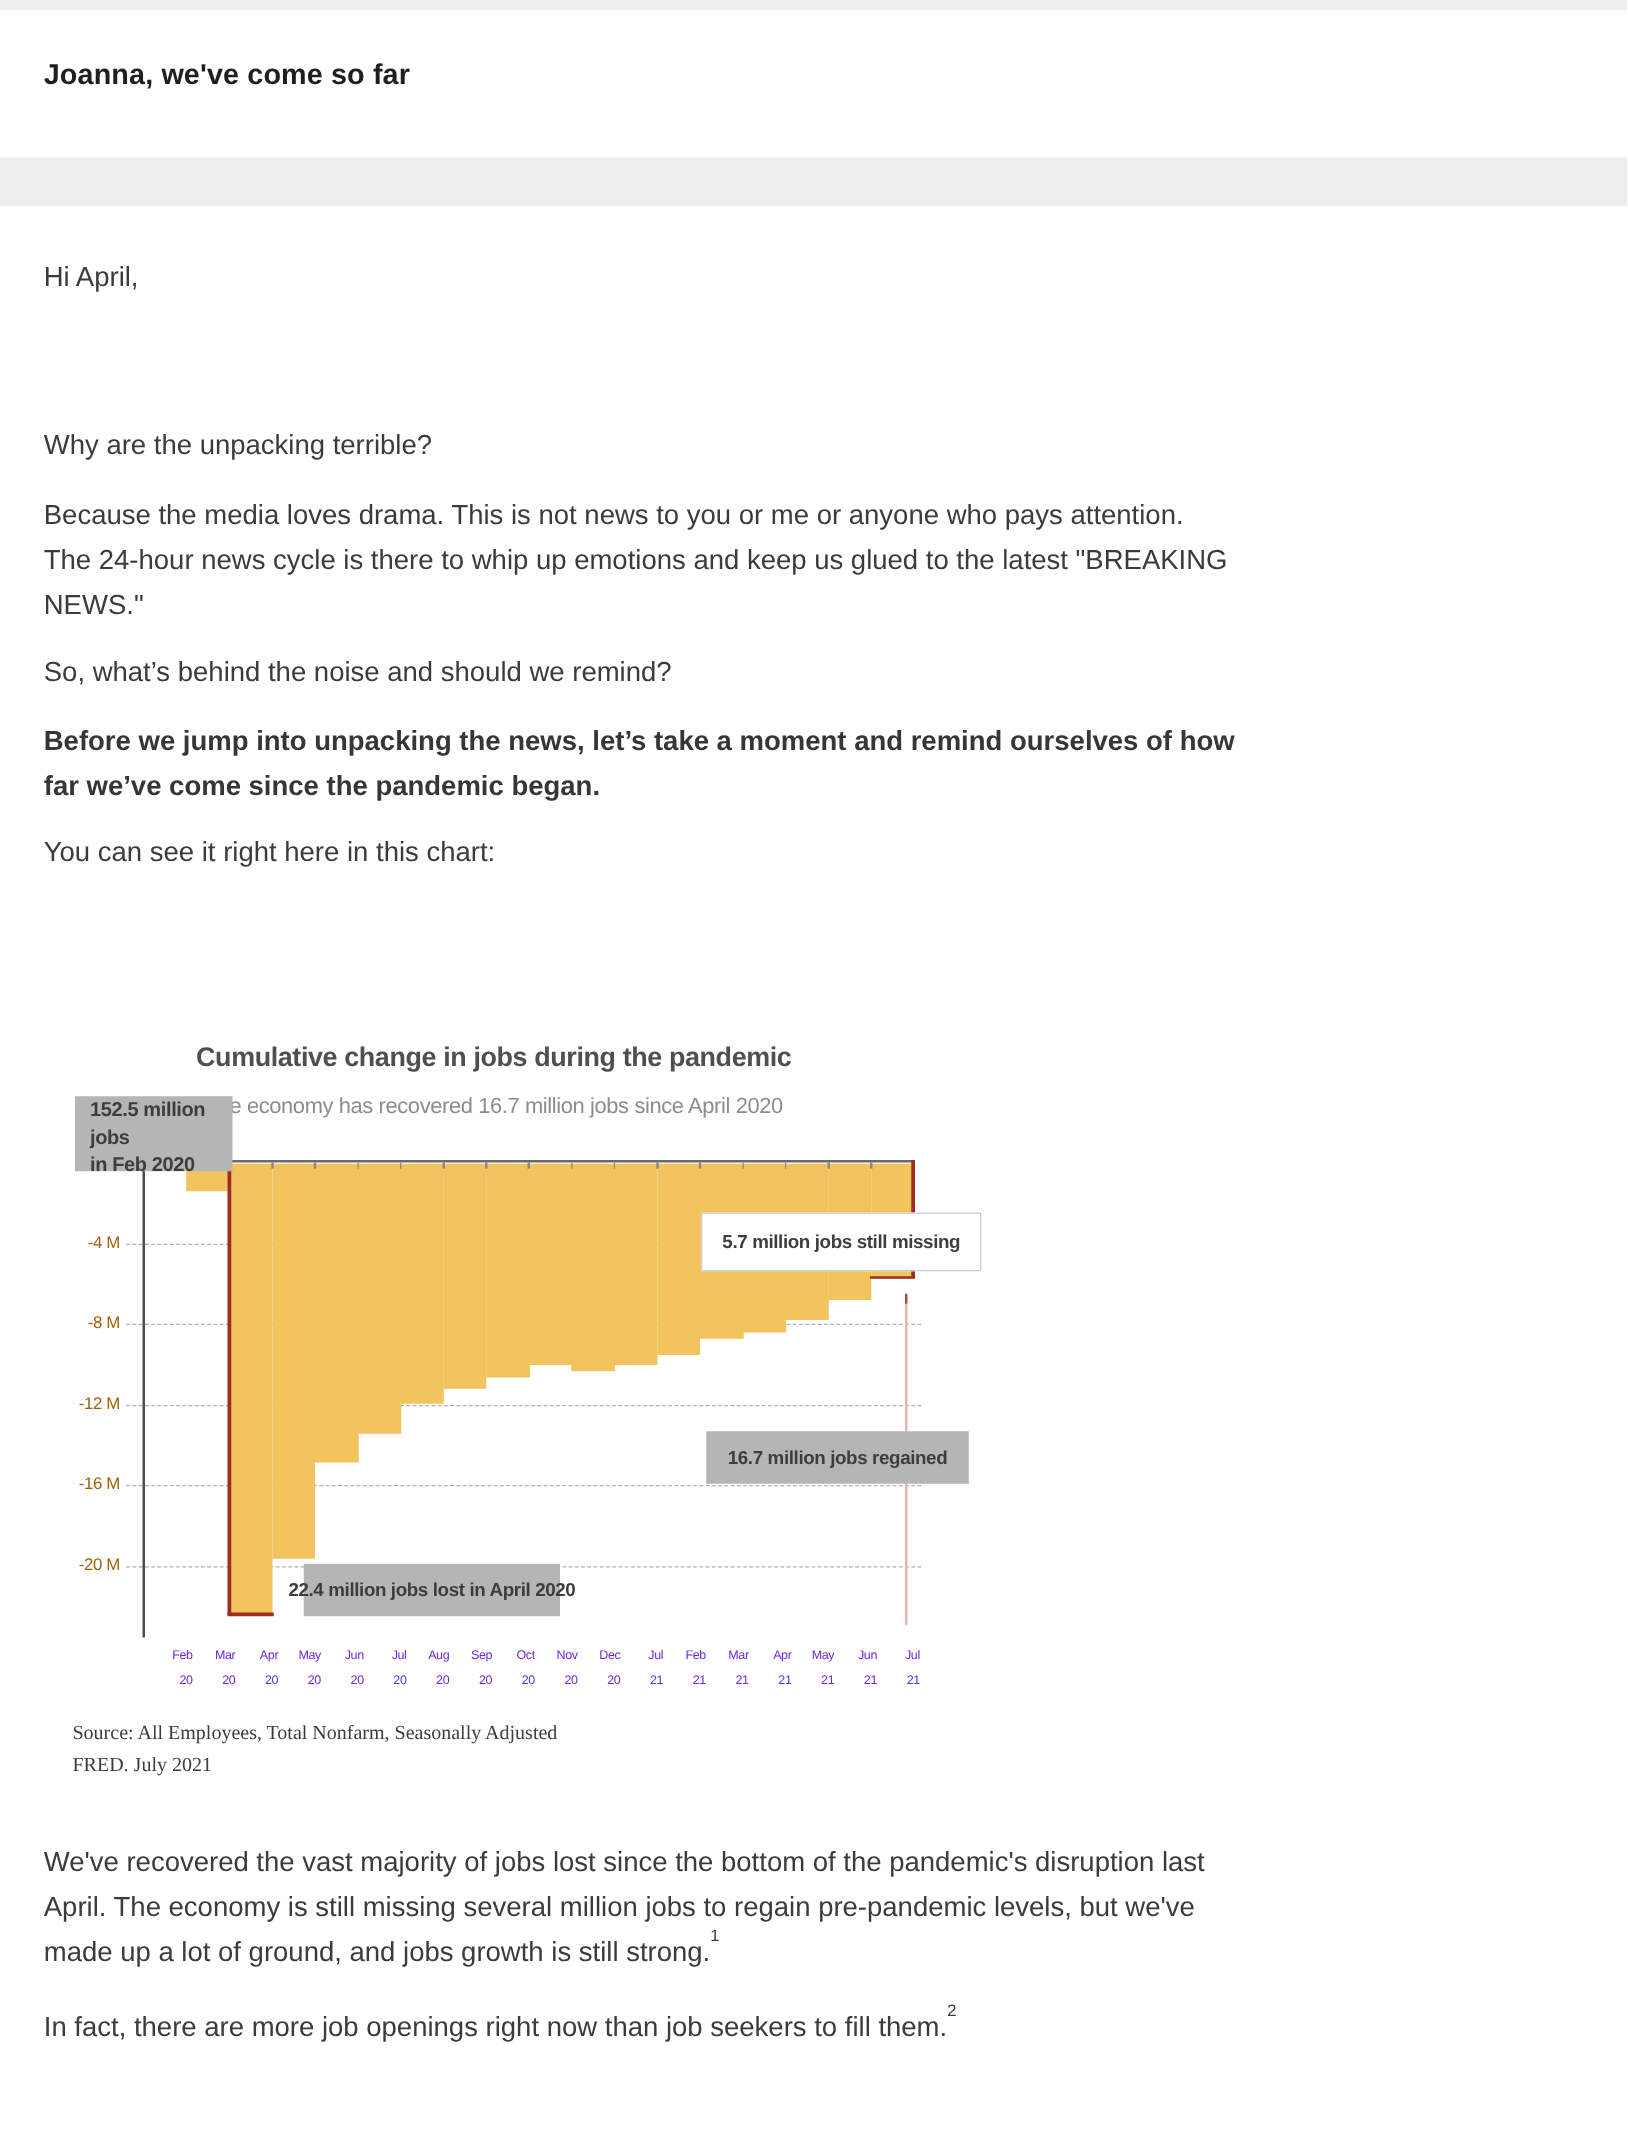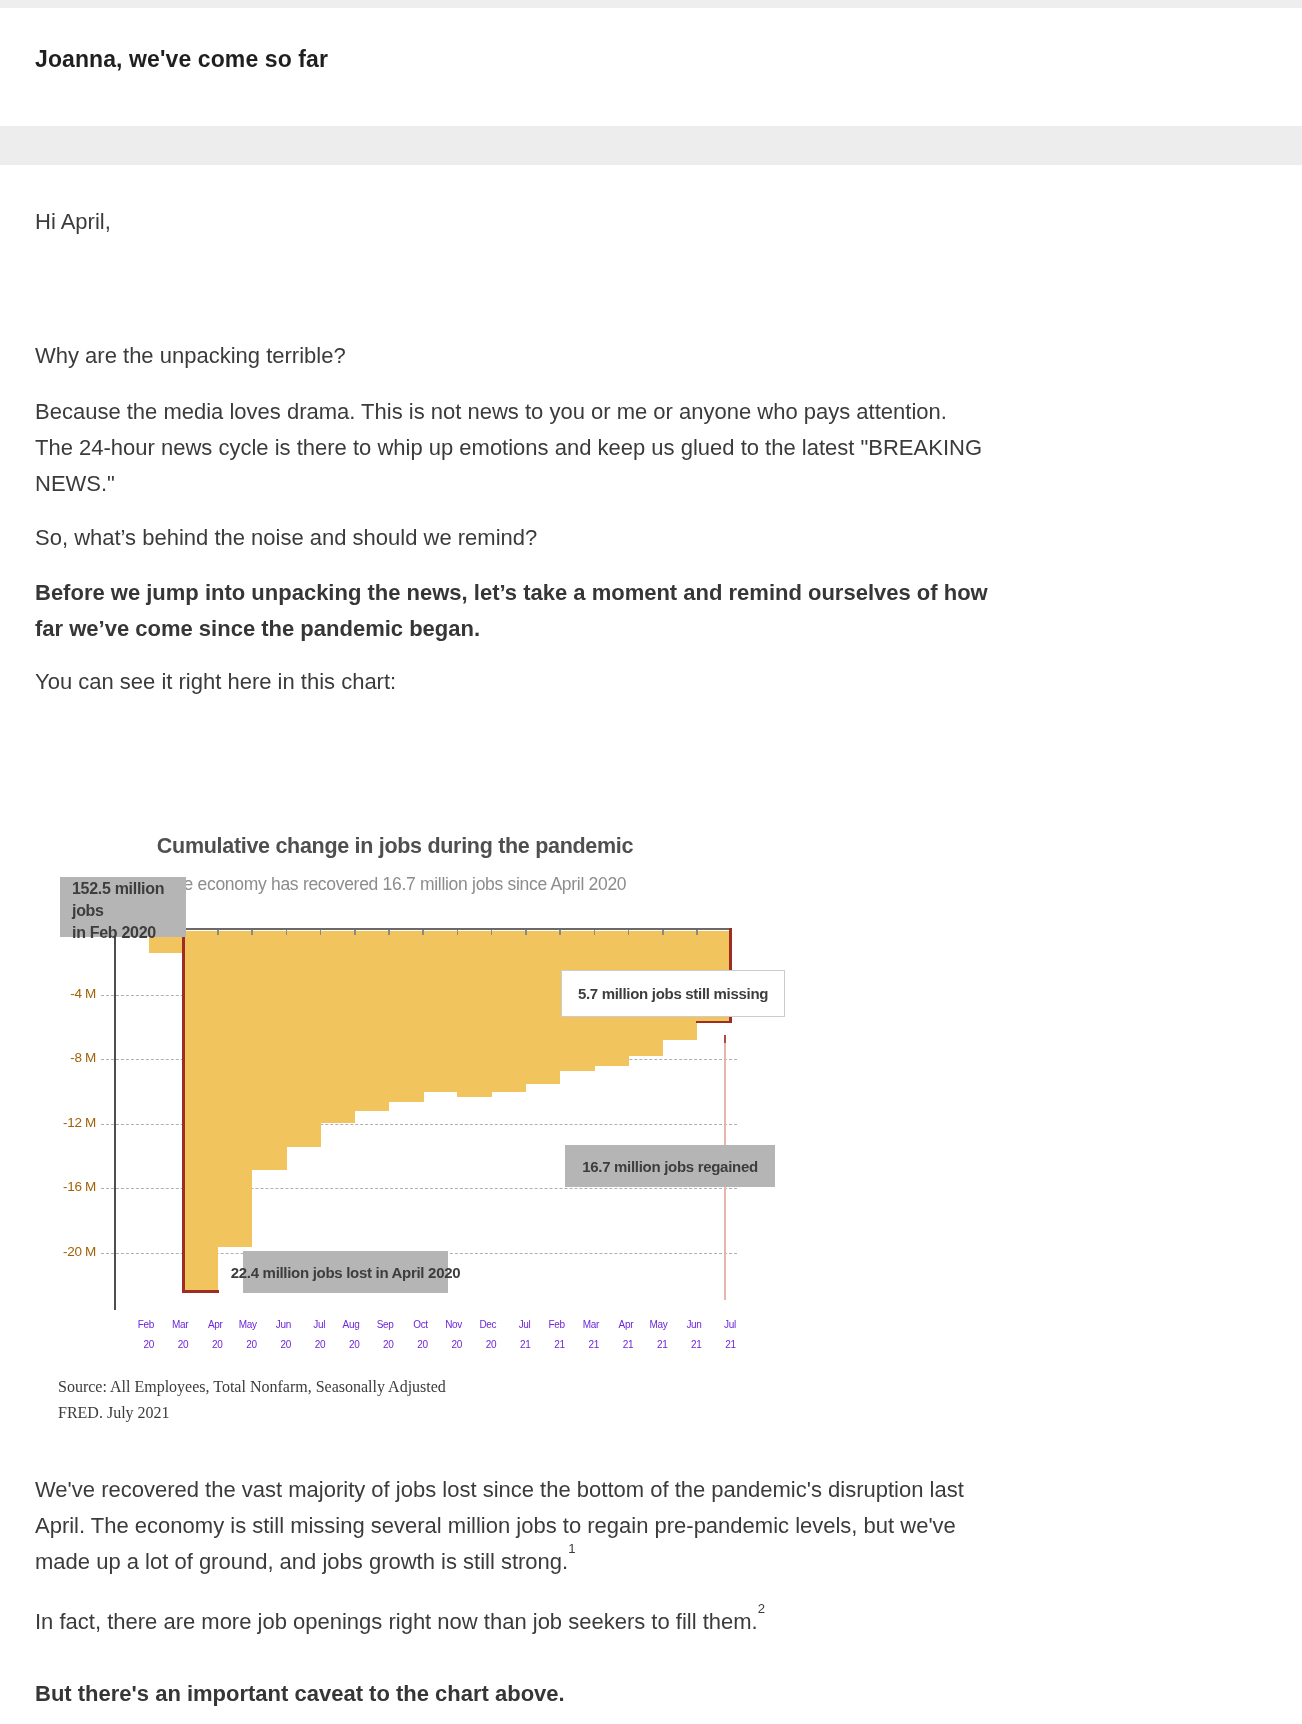--- a/index.html
+++ b/index.html
@@ -158,14 +158,13 @@
 21</div>
         <div class="xlab" style="left: 651.85px; top: 495px;">Jul
 21</div>
       </div>
   </div>
 
   <div class="para" style="top:1472px"><span>We've recovered the vast majority of jobs lost since the bottom of the pandemic's disruption last
 April. The economy is still missing several million jobs to regain pre-pandemic levels, but we've
 made up a lot of ground, and jobs growth is still strong.</span><sup>1</sup></div>
   <div class="para" style="top:1604px"><span>In fact, there are more job openings right now than job seekers to fill them.</span><sup>2</sup></div>
-  <div class="para bold" style="top:1676px">But there's an important caveat to the chart above.</div>
 </div>
 
 </body></html>

